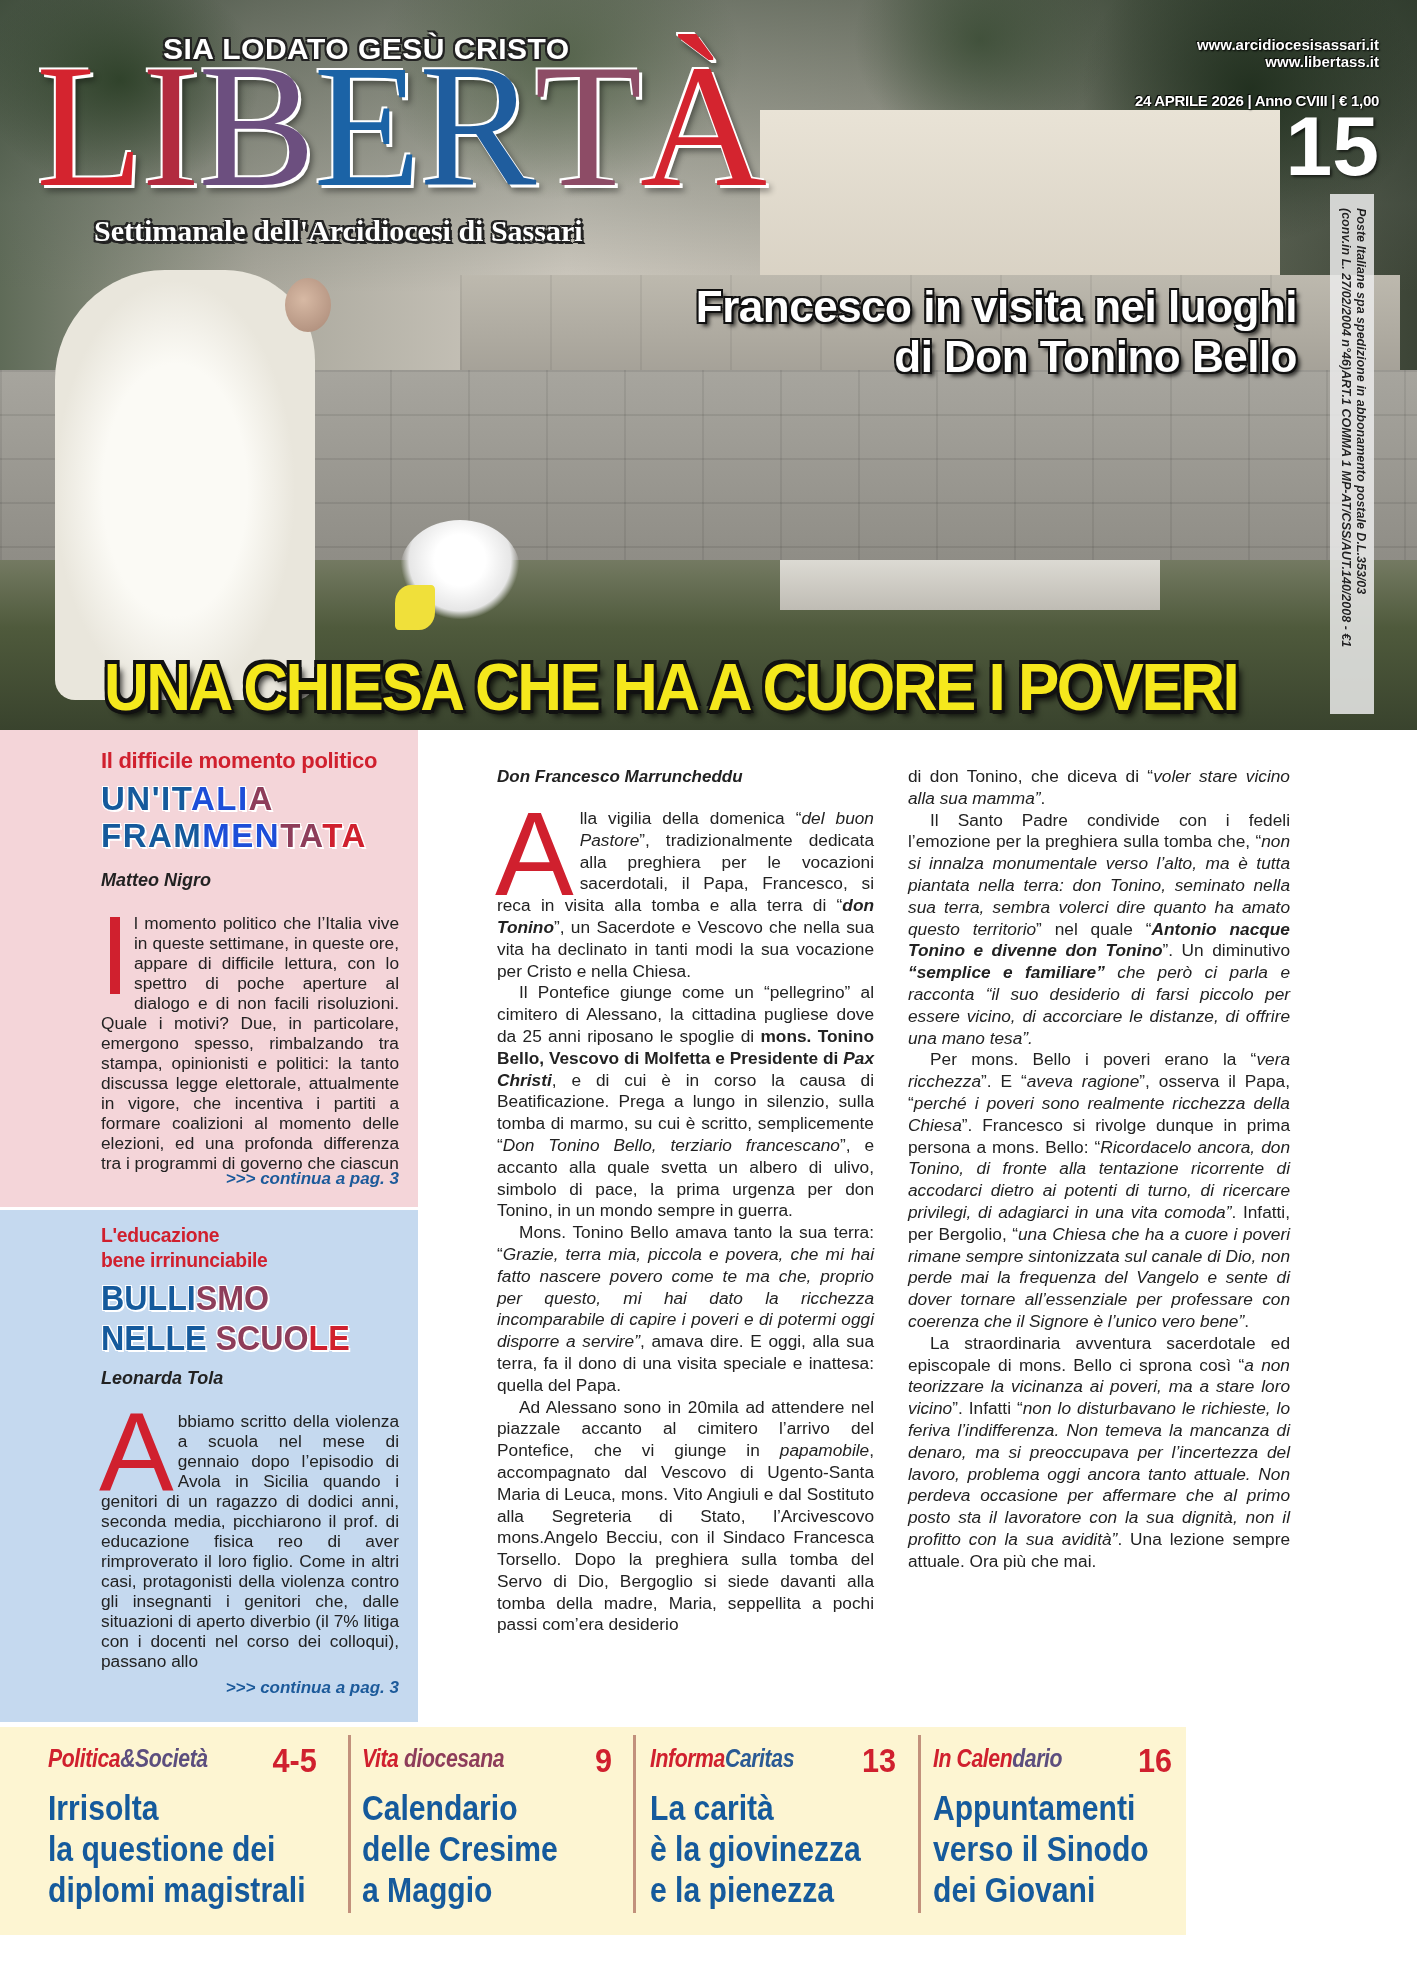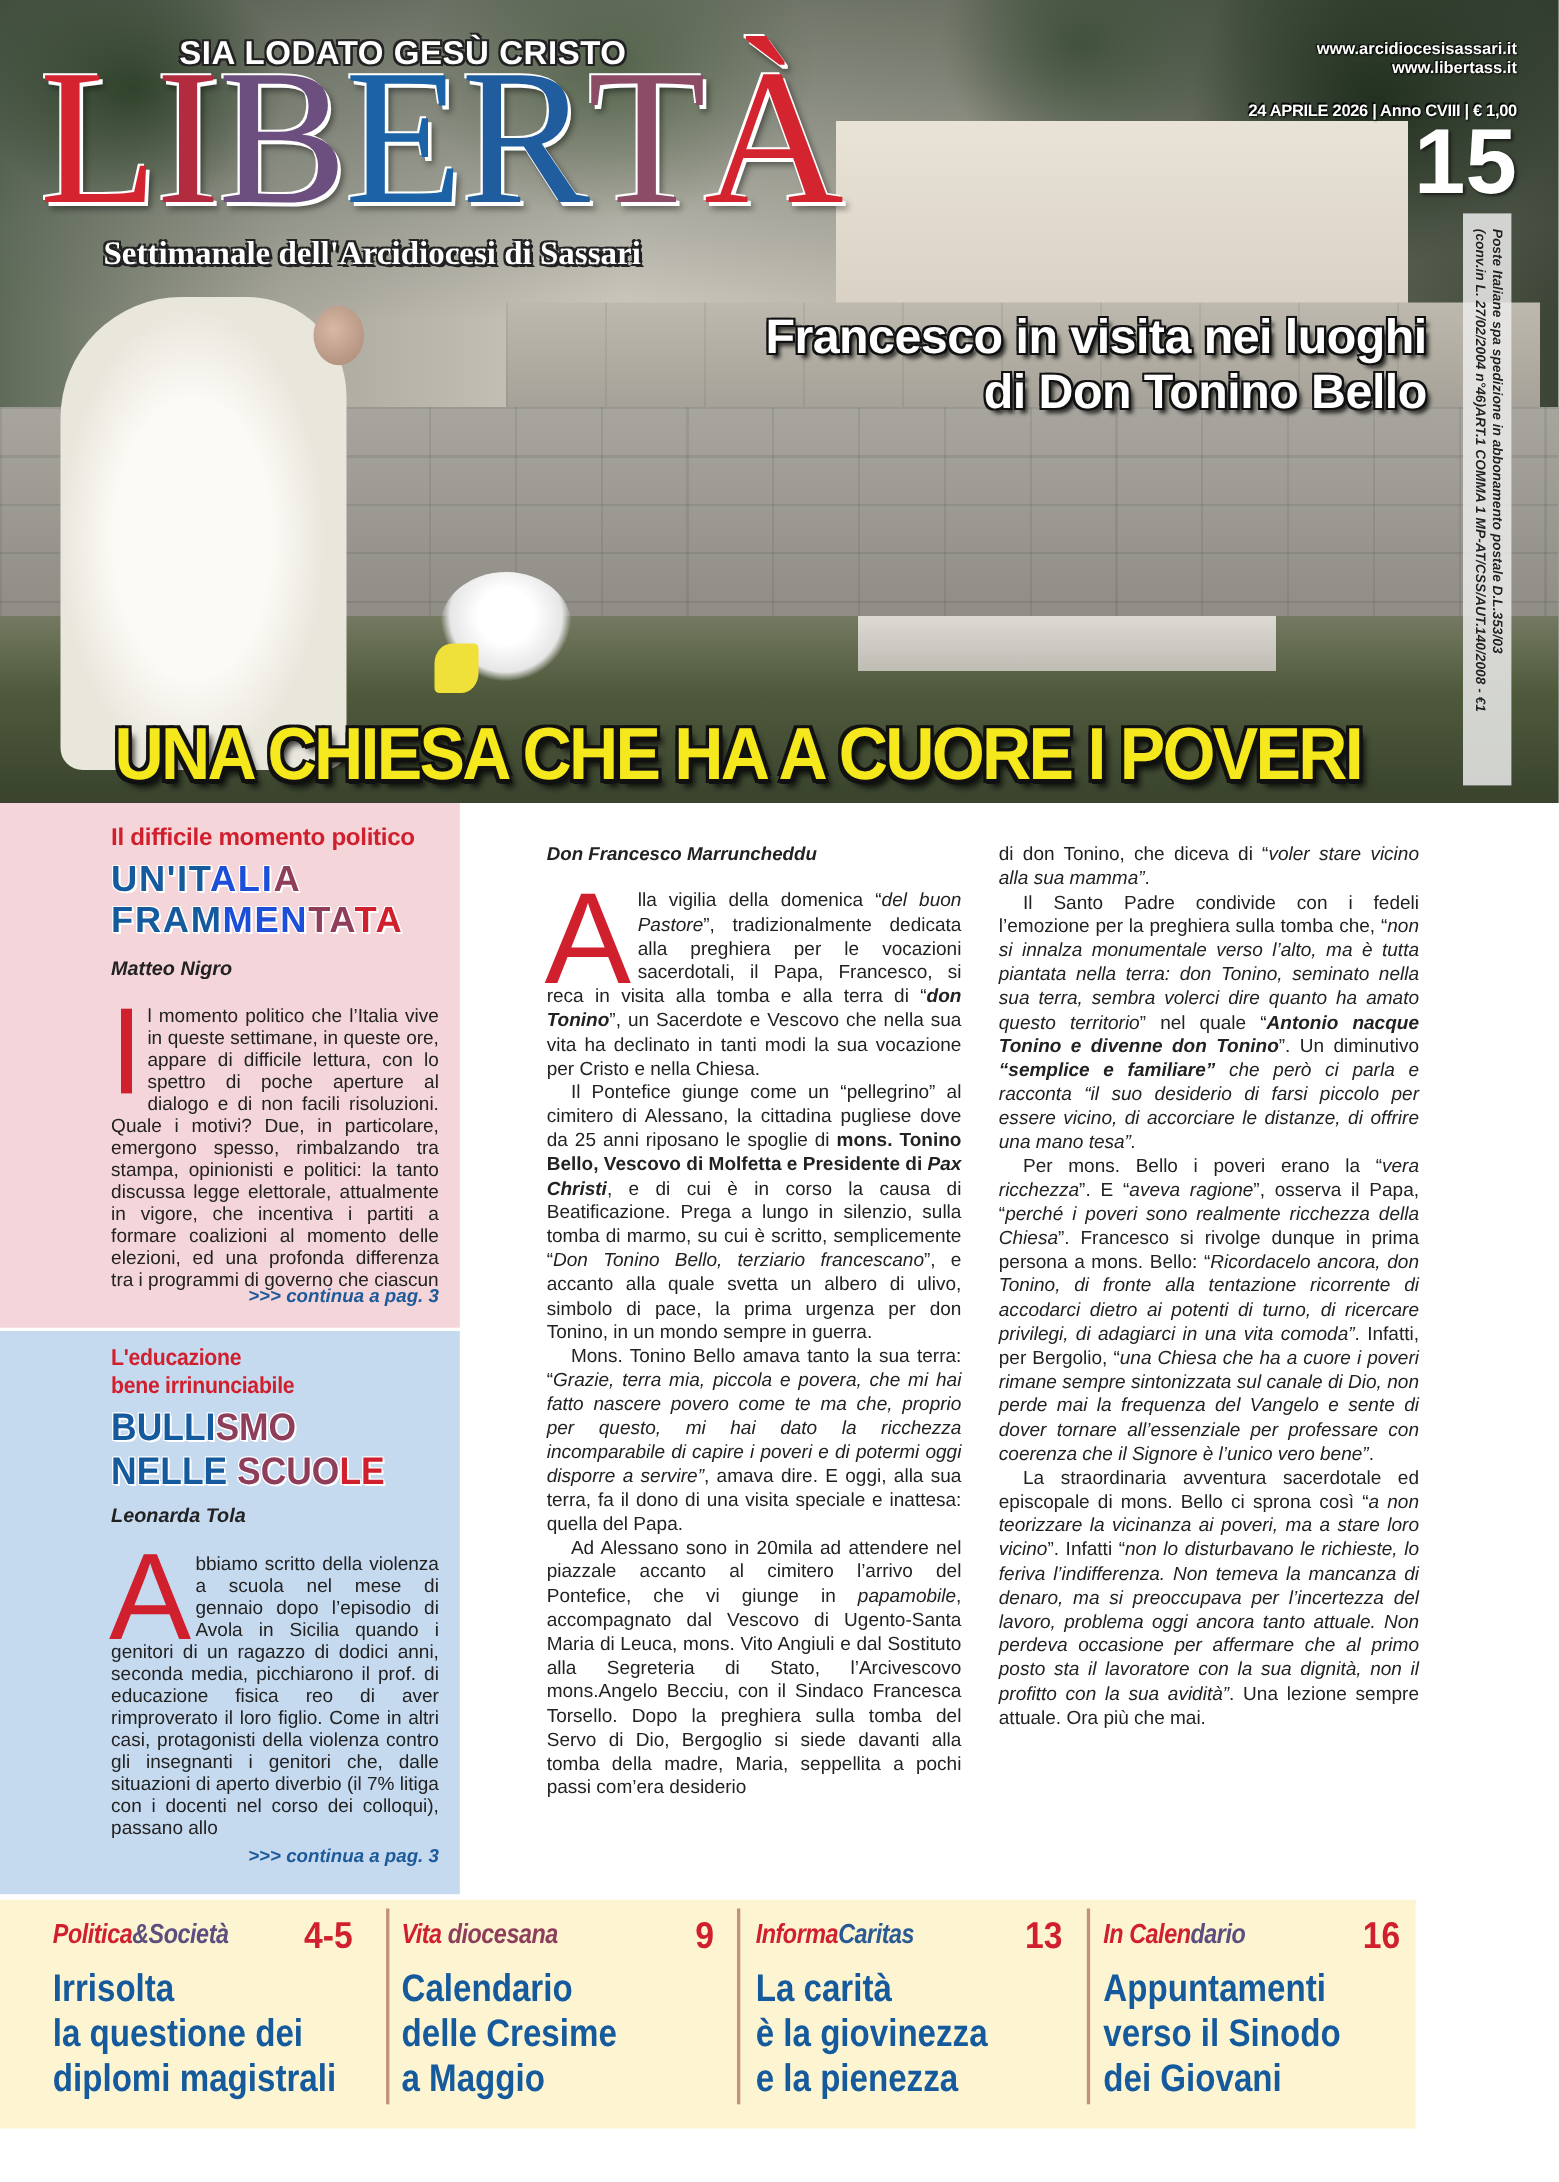--- a/index.html
+++ b/index.html
@@ -101,21 +101,21 @@
   .col-1 { left:497px; top:766px; width:377px; }
   .col-2 { left:908px; top:766px; width:382px; }
   .article-author { font-weight:bold; font-style:italic; font-size:17px; margin-bottom:20px; line-height:22px; }
   .col p { text-indent:22px; }
   .col p.first { text-indent:0; }
   .col .dropcap-big { float:left; font-size:118px; line-height:88px; color:#d0202e; margin:2px 6px -4px -2px; }
   .col i { font-style:italic; }
   .col b { font-weight:bold; }
 
   
-  .footer { position:absolute; left:0; top:1727px; width:1287px; height:208px; background:#fdf5d2;
+  .footer { position:absolute; left:0; top:1727px; width:1186px; height:208px; background:#fdf5d2;
     display:flex; padding-left:48px; }
   .teaser { position:relative; height:208px; padding-top:16px; }
   .teaser + .teaser::before { content:""; position:absolute; left:0; top:8px; width:3px; height:178px; background:#c2917c; }
   .teaser-1 { width:325px; }
   .teaser-2 { width:342px; padding-left:14px; }
   .teaser-3 { width:340px; padding-left:17px; }
   .teaser-4 { width:320px; padding-left:15px; }
   .teaser-section { font-style:italic; font-weight:bold; font-size:25px; line-height:30px; letter-spacing:-0.5px;
     transform: scaleX(0.85); transform-origin:0 0; display:inline-block; }
   .teaser-page { position:absolute; top:14px; font-weight:bold; font-size:34px; color:#d0202e; transform: scaleX(0.9); }

